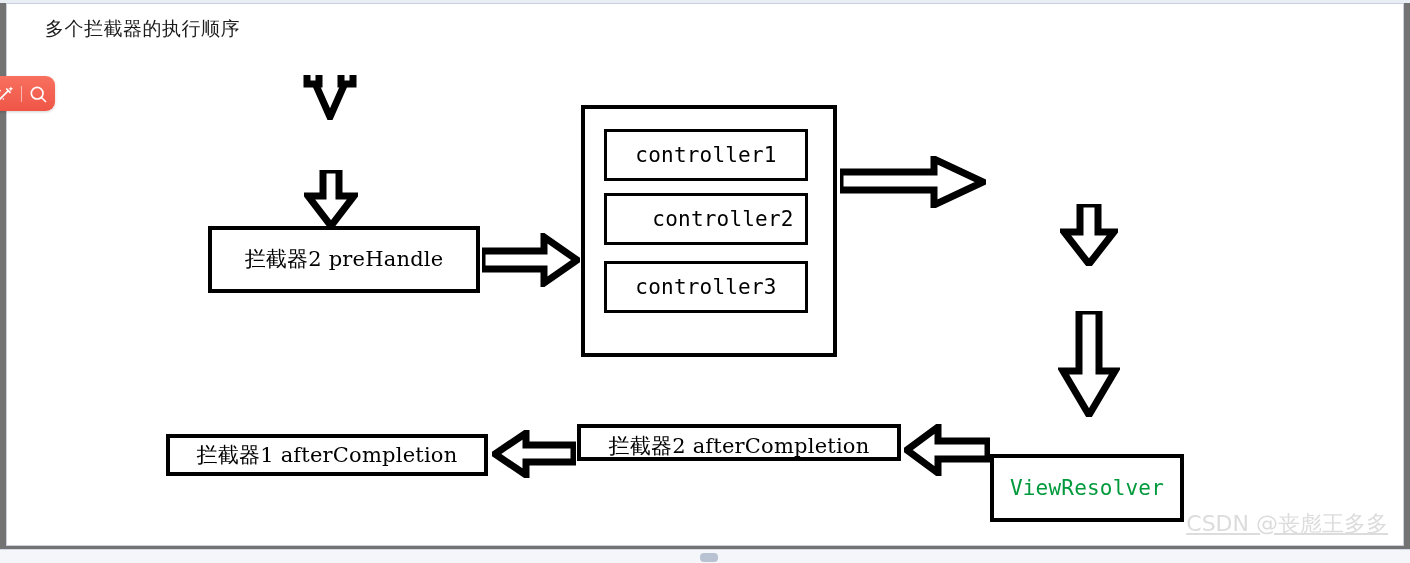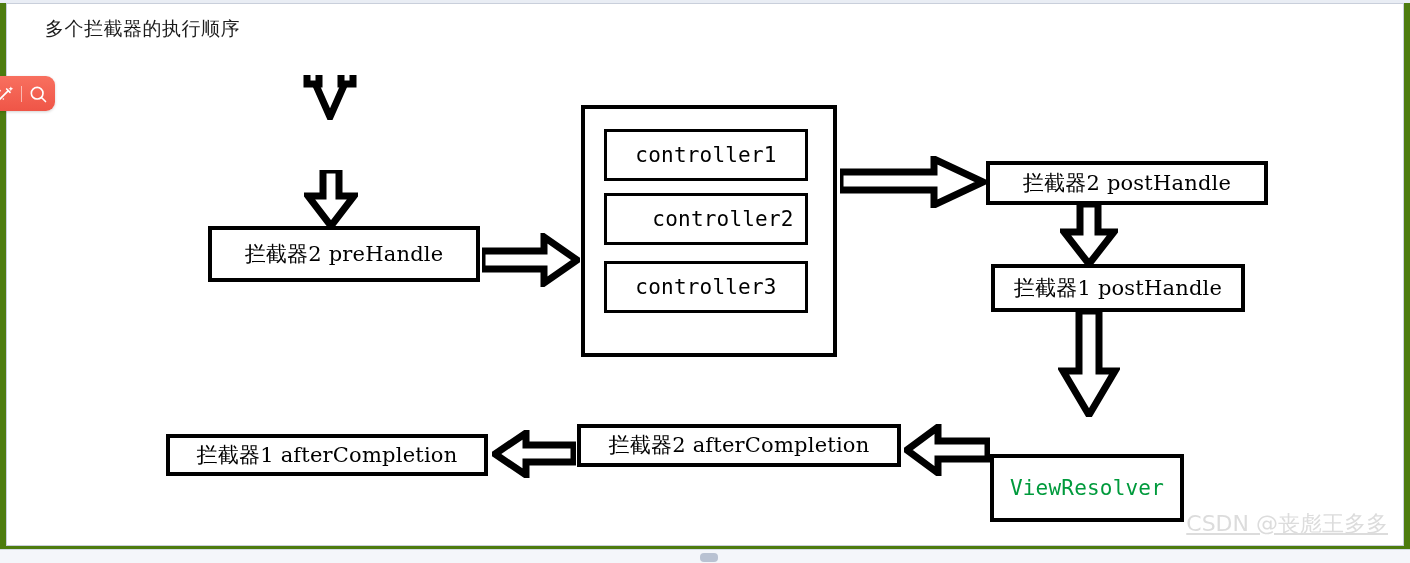--- a/index.html
+++ b/index.html
@@ -5,21 +5,21 @@
   html, body {
     margin: 0;
     padding: 0;
     background: #ffffff;
     font-family: "Liberation Serif", "DejaVu Serif", serif;
   }
   #canvas {
     position: relative;
     width: 1410px;
     height: 563px;
-    background: #4d7c0f;
+    background: #737373;
     overflow: hidden;
   }
   
   .page-frame {
     position: absolute;
     left: 6px;
     top: 3px;
     width: 1398px;
     height: 543px;
     border: 1px solid #c9cfdb;
@@ -228,49 +228,43 @@
 
   <div class="arrow" style="left:492px; top:430px;">
     <svg width="84" height="48" viewBox="0 0 84 48">
       <path d="M82 15 L34 15 L34 3 L3 24 L34 45 L34 32 L82 32 Z" fill="#ffffff" stroke="#000000" stroke-width="7" stroke-linejoin="miter"></path>
     </svg>
   </div>
 
   <div class="controller-shell"></div>
 
 
-  <div class="dbox" style="left:208px; top:226px; width:272px; height:56px;">
+  <div class="dbox" style="left:208px; top:226px; width:272px; height:67px;">
     <span class="lbl">拦截器2 preHandle</span>
   </div>
 
   <div class="dbox thin" style="left:604px; top:129px; width:204px; height:52px;">
     <span class="lbl mono">controller1</span>
   </div>
 
   <div class="dbox thin" style="left:604px; top:193px; width:204px; height:52px;padding-left:34px;">
     <span class="lbl mono">controller2</span>
   </div>
 
   <div class="dbox thin" style="left:604px; top:261px; width:204px; height:52px;">
     <span class="lbl mono">controller3</span>
   </div>
 
-  <div class="dbox" style="left:986px; top:161px; width:282px; height:44px;">
-    <span class="lbl">拦截器2 postHandle</span>
-  </div>
-
-  <div class="dbox" style="left:991px; top:264px; width:254px; height:48px;">
-    <span class="lbl">拦截器1 postHandle</span>
-  </div>
+
 
   <div class="dbox green" style="left:990px; top:414px; width:194px; height:68px;margin-top:40px;">
     <span class="lbl mono">ViewResolver</span>
   </div>
 
-  <div class="dbox" style="left:577px; top:424px; width:324px; height:43px;">
+  <div class="dbox" style="left:577px; top:424px; width:324px; height:37px;align-items:flex-end;">
     <span class="lbl">拦截器2 afterCompletion</span>
   </div>
 
   <div class="dbox" style="left:166px; top:434px; width:322px; height:42px;">
     <span class="lbl">拦截器1 afterCompletion</span>
   </div>
 
   <div class="watermark">CSDN @丧彪王多多</div>
 
   <div class="hscroll-track">

